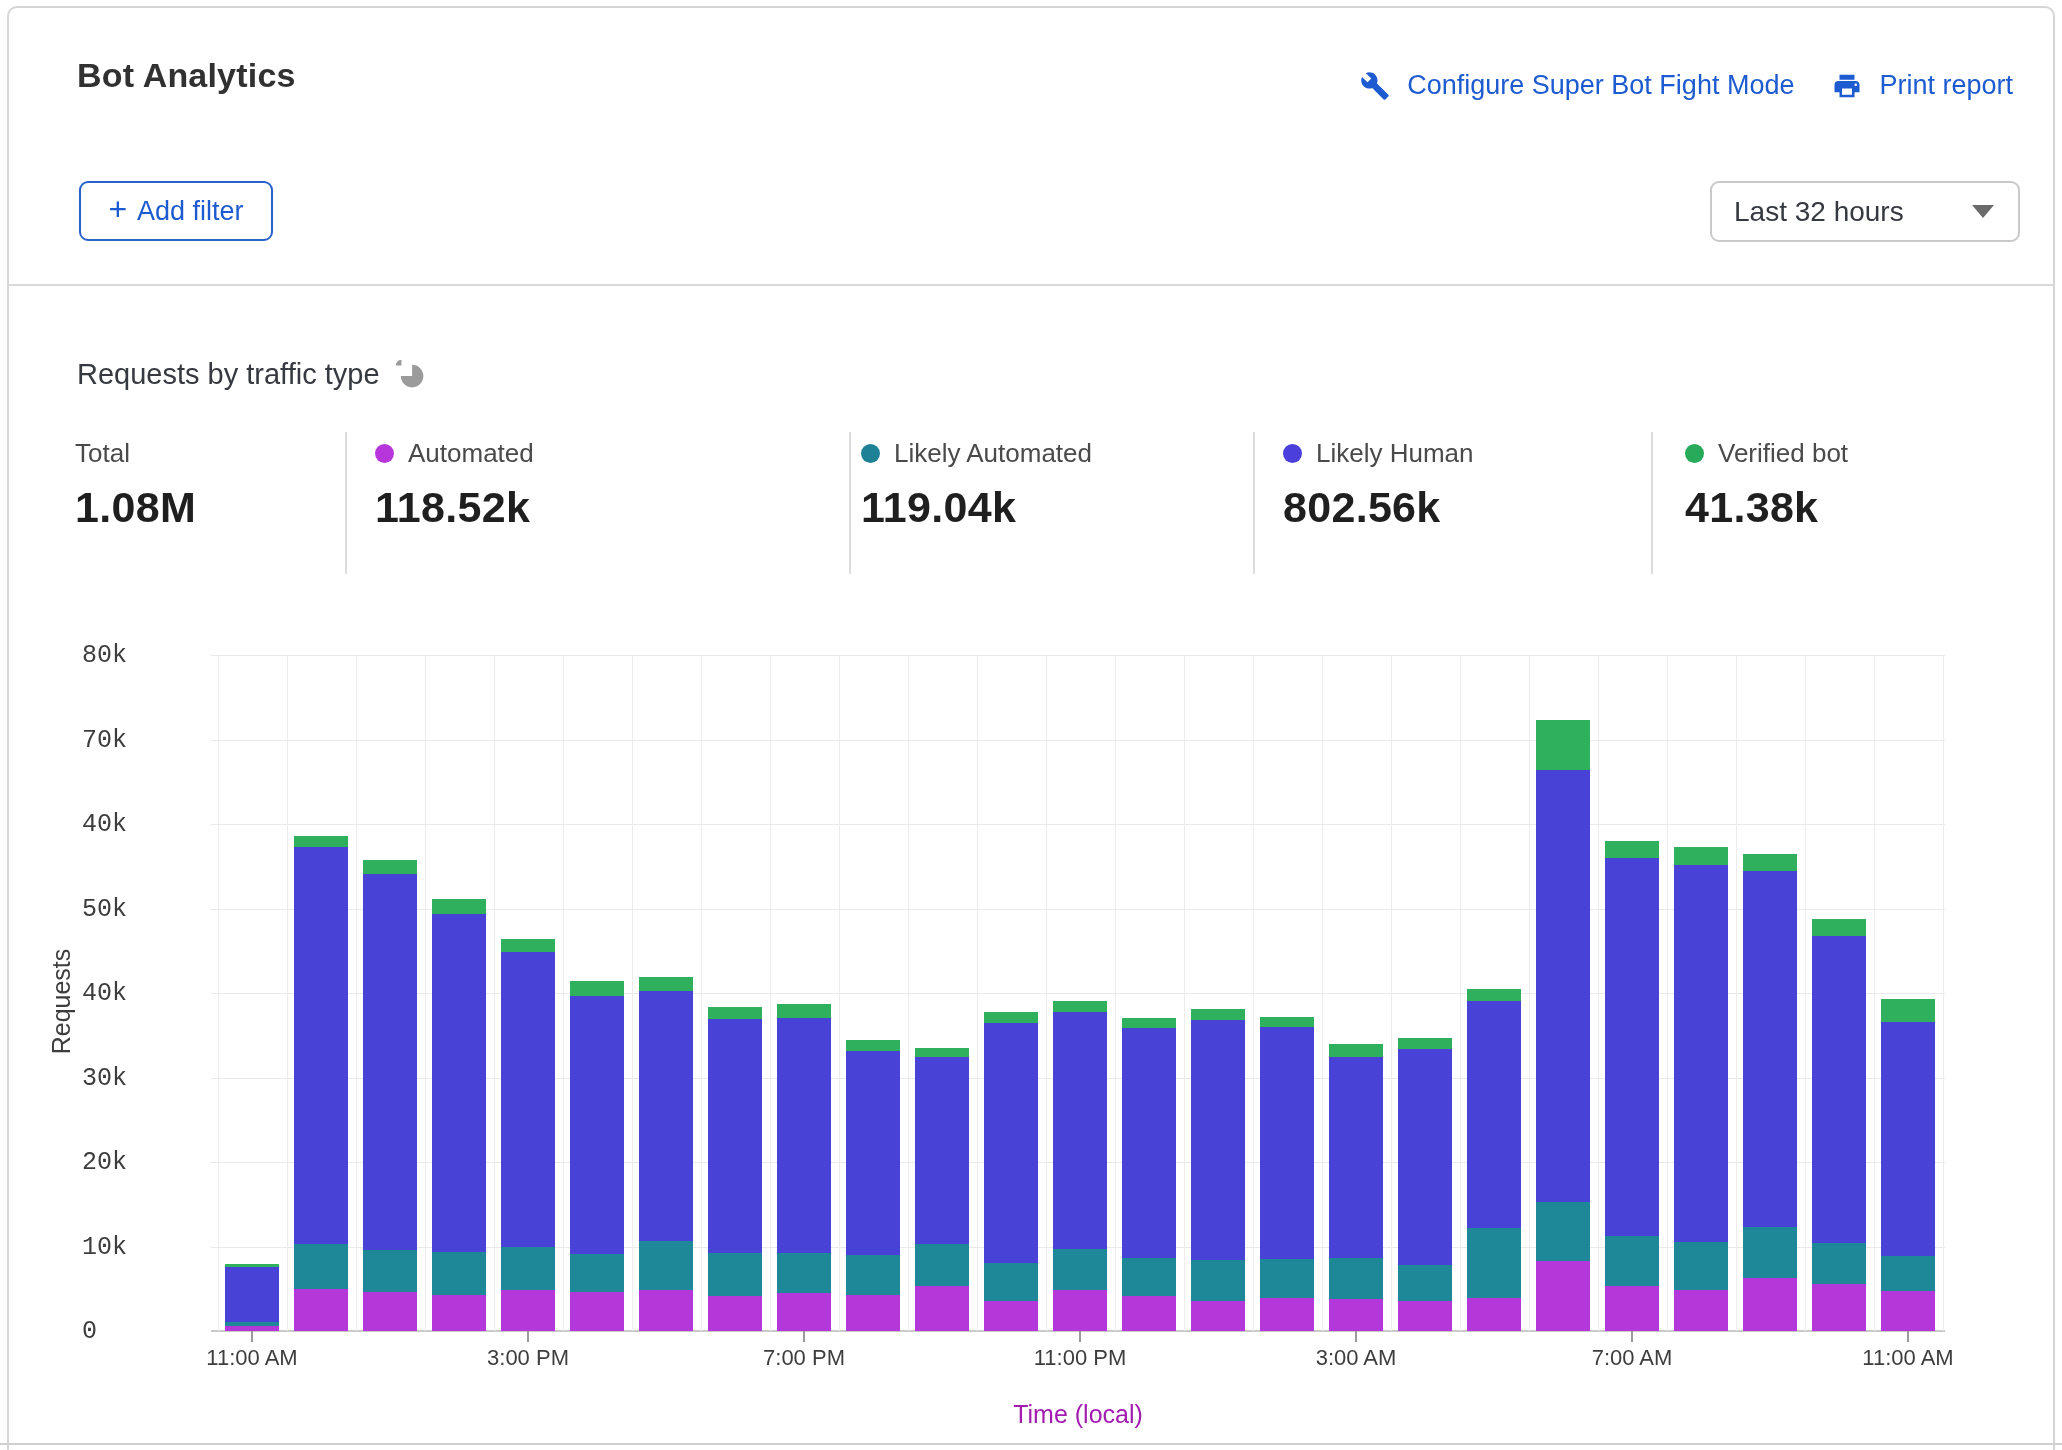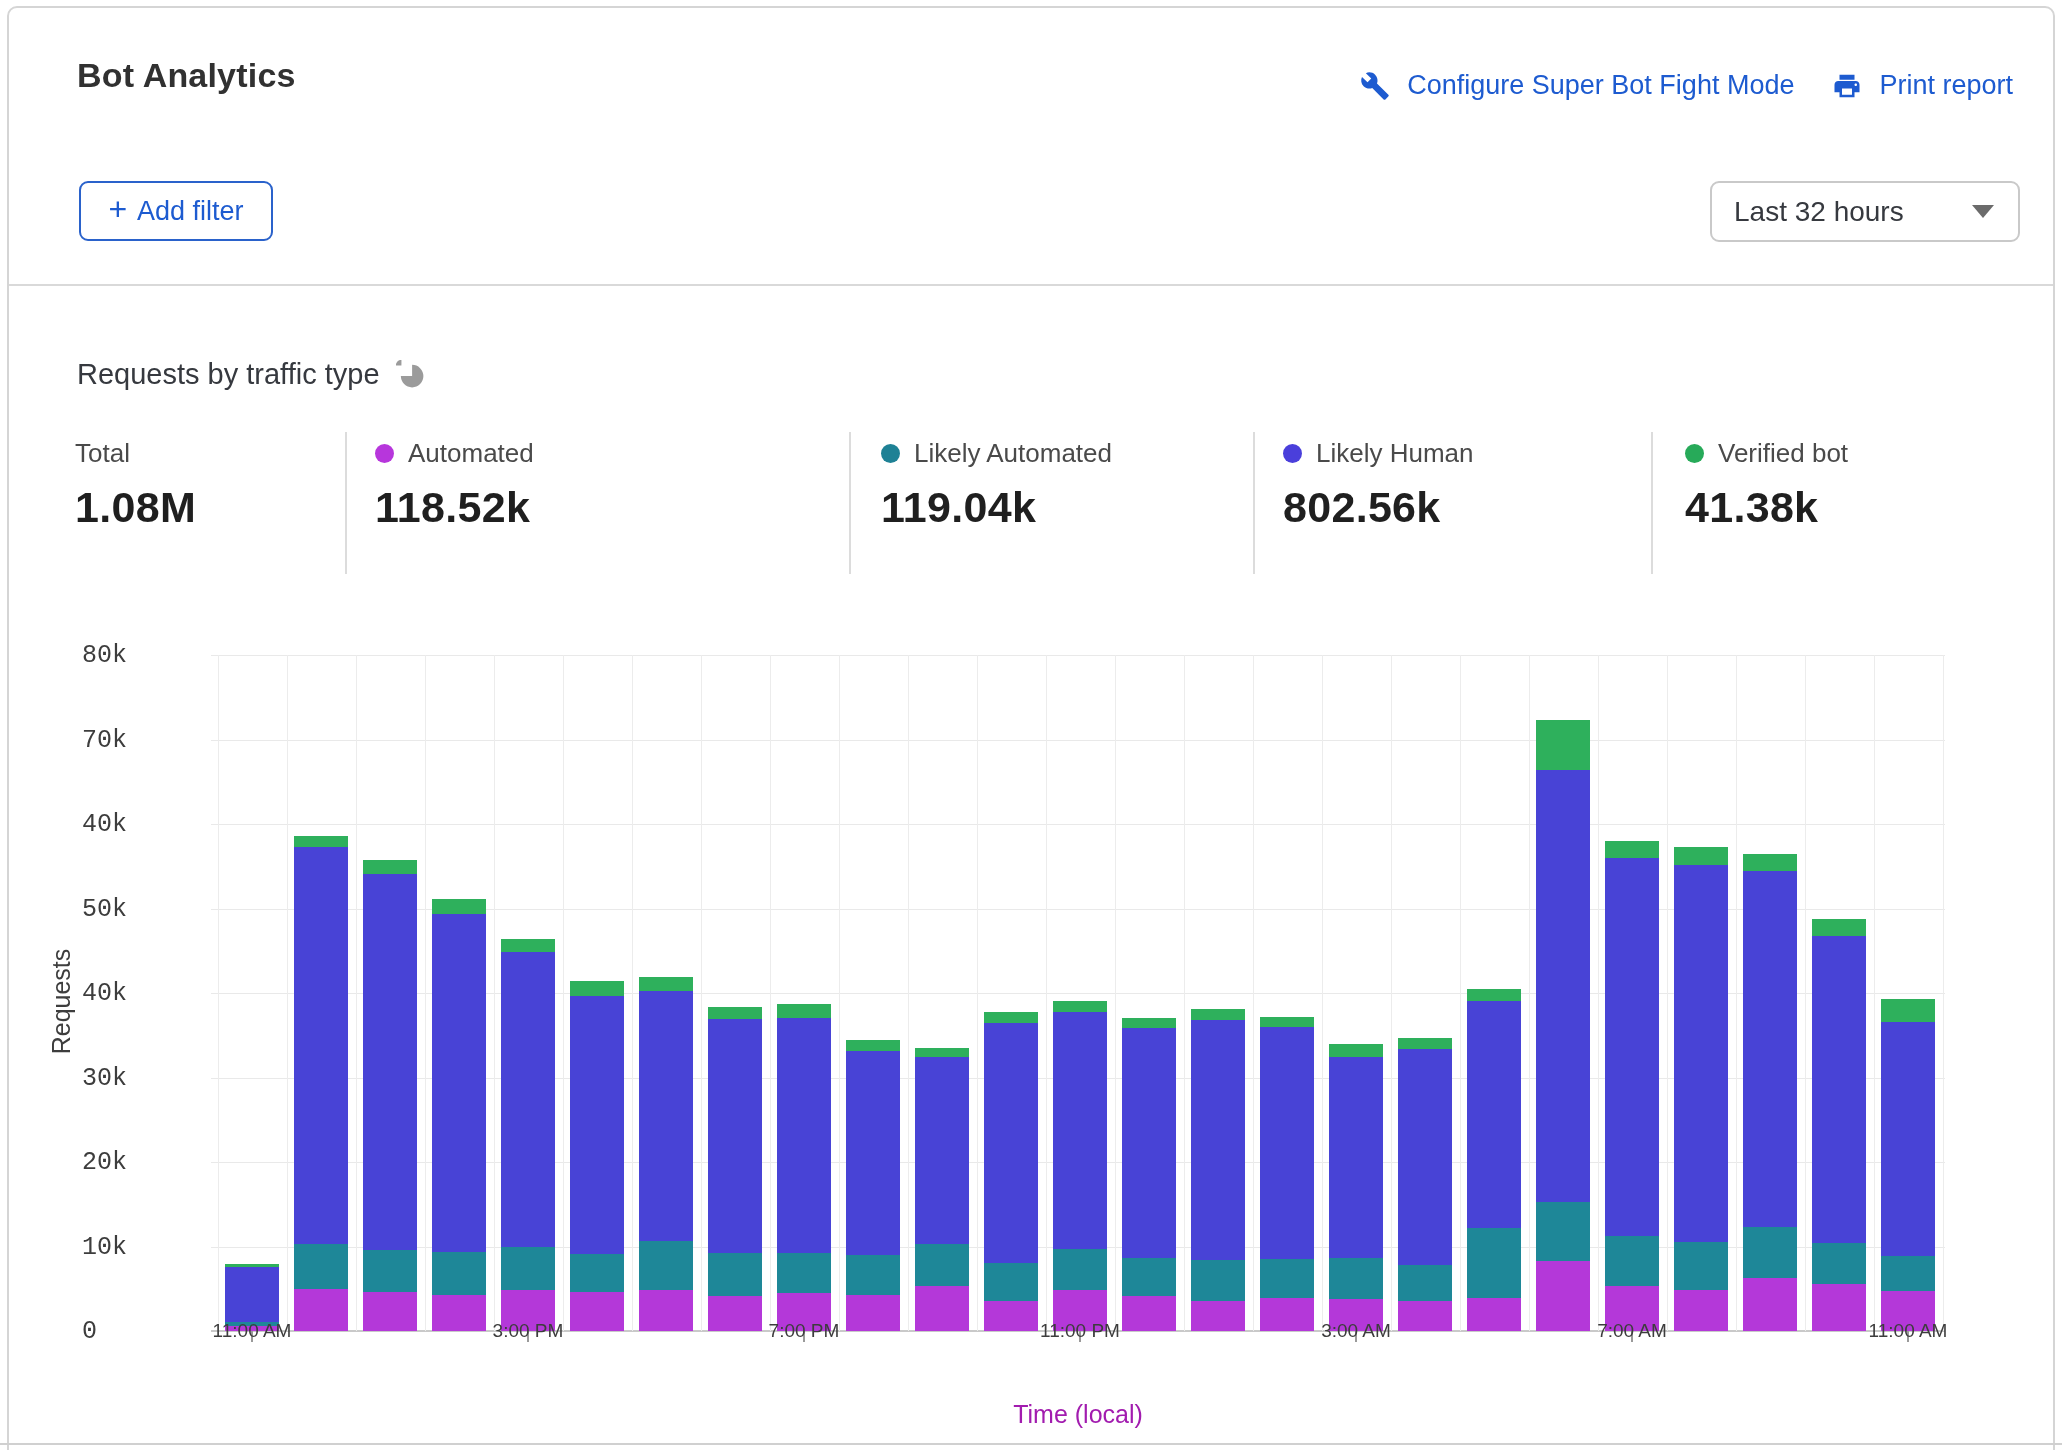--- a/index.html
+++ b/index.html
@@ -57,37 +57,37 @@
     display: flex; align-items: center; gap: 16px;
   }
   .section-title { font-size: 29px; font-weight: 400; color: #36393f; }
   .stats-row { position: absolute; left: 0; top: 424px; width: 100%; height: 150px; }
   .stat { position: absolute; top: 6px; }
   .stat .lbl-row { display: flex; align-items: center; gap: 14px; }
   .stat .dot { width: 19px; height: 19px; border-radius: 50%; }
   .stat .lbl { font-size: 26px; color: #4a4a4a; }
   .stat .val { font-size: 43px; font-weight: 700; color: #1f1f1f; margin-top: 14px; letter-spacing: 0.3px; }
   .stat-divider { position: absolute; top: 0; width: 2px; height: 142px; background: #dcdcdc; }
-  .s0 { left: 66px; } .s1 { left: 366px; } .s2 { left: 872px; } .s3 { left: 1274px; } .s4 { left: 1676px; }
+  .s0 { left: 66px; } .s1 { left: 366px; } .s2 { left: 852px; } .s3 { left: 1274px; } .s4 { left: 1676px; }
   .d0 { left: 336px; } .d1 { left: 840px; } .d2 { left: 1244px; } .d3 { left: 1642px; }
 
   
   .chart { position: absolute; left: 0; top: 600px; width: 2048px; height: 850px; }
   .plot { position: absolute; left: 202px; top: 47px; width: 1734px; height: 676px; }
   .gridline-h { position: absolute; left: 0; width: 100%; height: 1px; background: #e9e9e9; }
   .gridline-v { position: absolute; top: 0; width: 1px; height: 100%; background: #ececec; }
   .axis-x { position: absolute; left: 0; bottom: -1px; width: 100%; height: 2px; background: #c9c9c9; }
   .bar-seg { position: absolute; }
   .ytick-label {
     position: absolute; right: 1855px; width: 120px; 
     font-size: 25px; color: #3d3d3d; transform: translateY(-50%); font-family: Liberation Mono, monospace;
   }
   .xtick-label {
     position: absolute; width: 180px; text-align: center;
-    font-size: 19px; color: #3d3d3d; top: 712px;
+    font-size: 22px; color: #3d3d3d; top: 737px;
   }
   .xtick-mark { position: absolute; width: 2px; height: 11px; background: #9a9a9a; top: 723px; }
   .y-axis-title {
     position: absolute; left: 52px; top: 379px;
     font-size: 25px; color: #3d3d3d;
     transform: rotate(-90deg); transform-origin: center;
     width: 120px; text-align: center; margin-left: -60px;
   }
   .x-axis-title {
     position: absolute; left: 1069px; top: 792px; transform: translateX(-50%);

